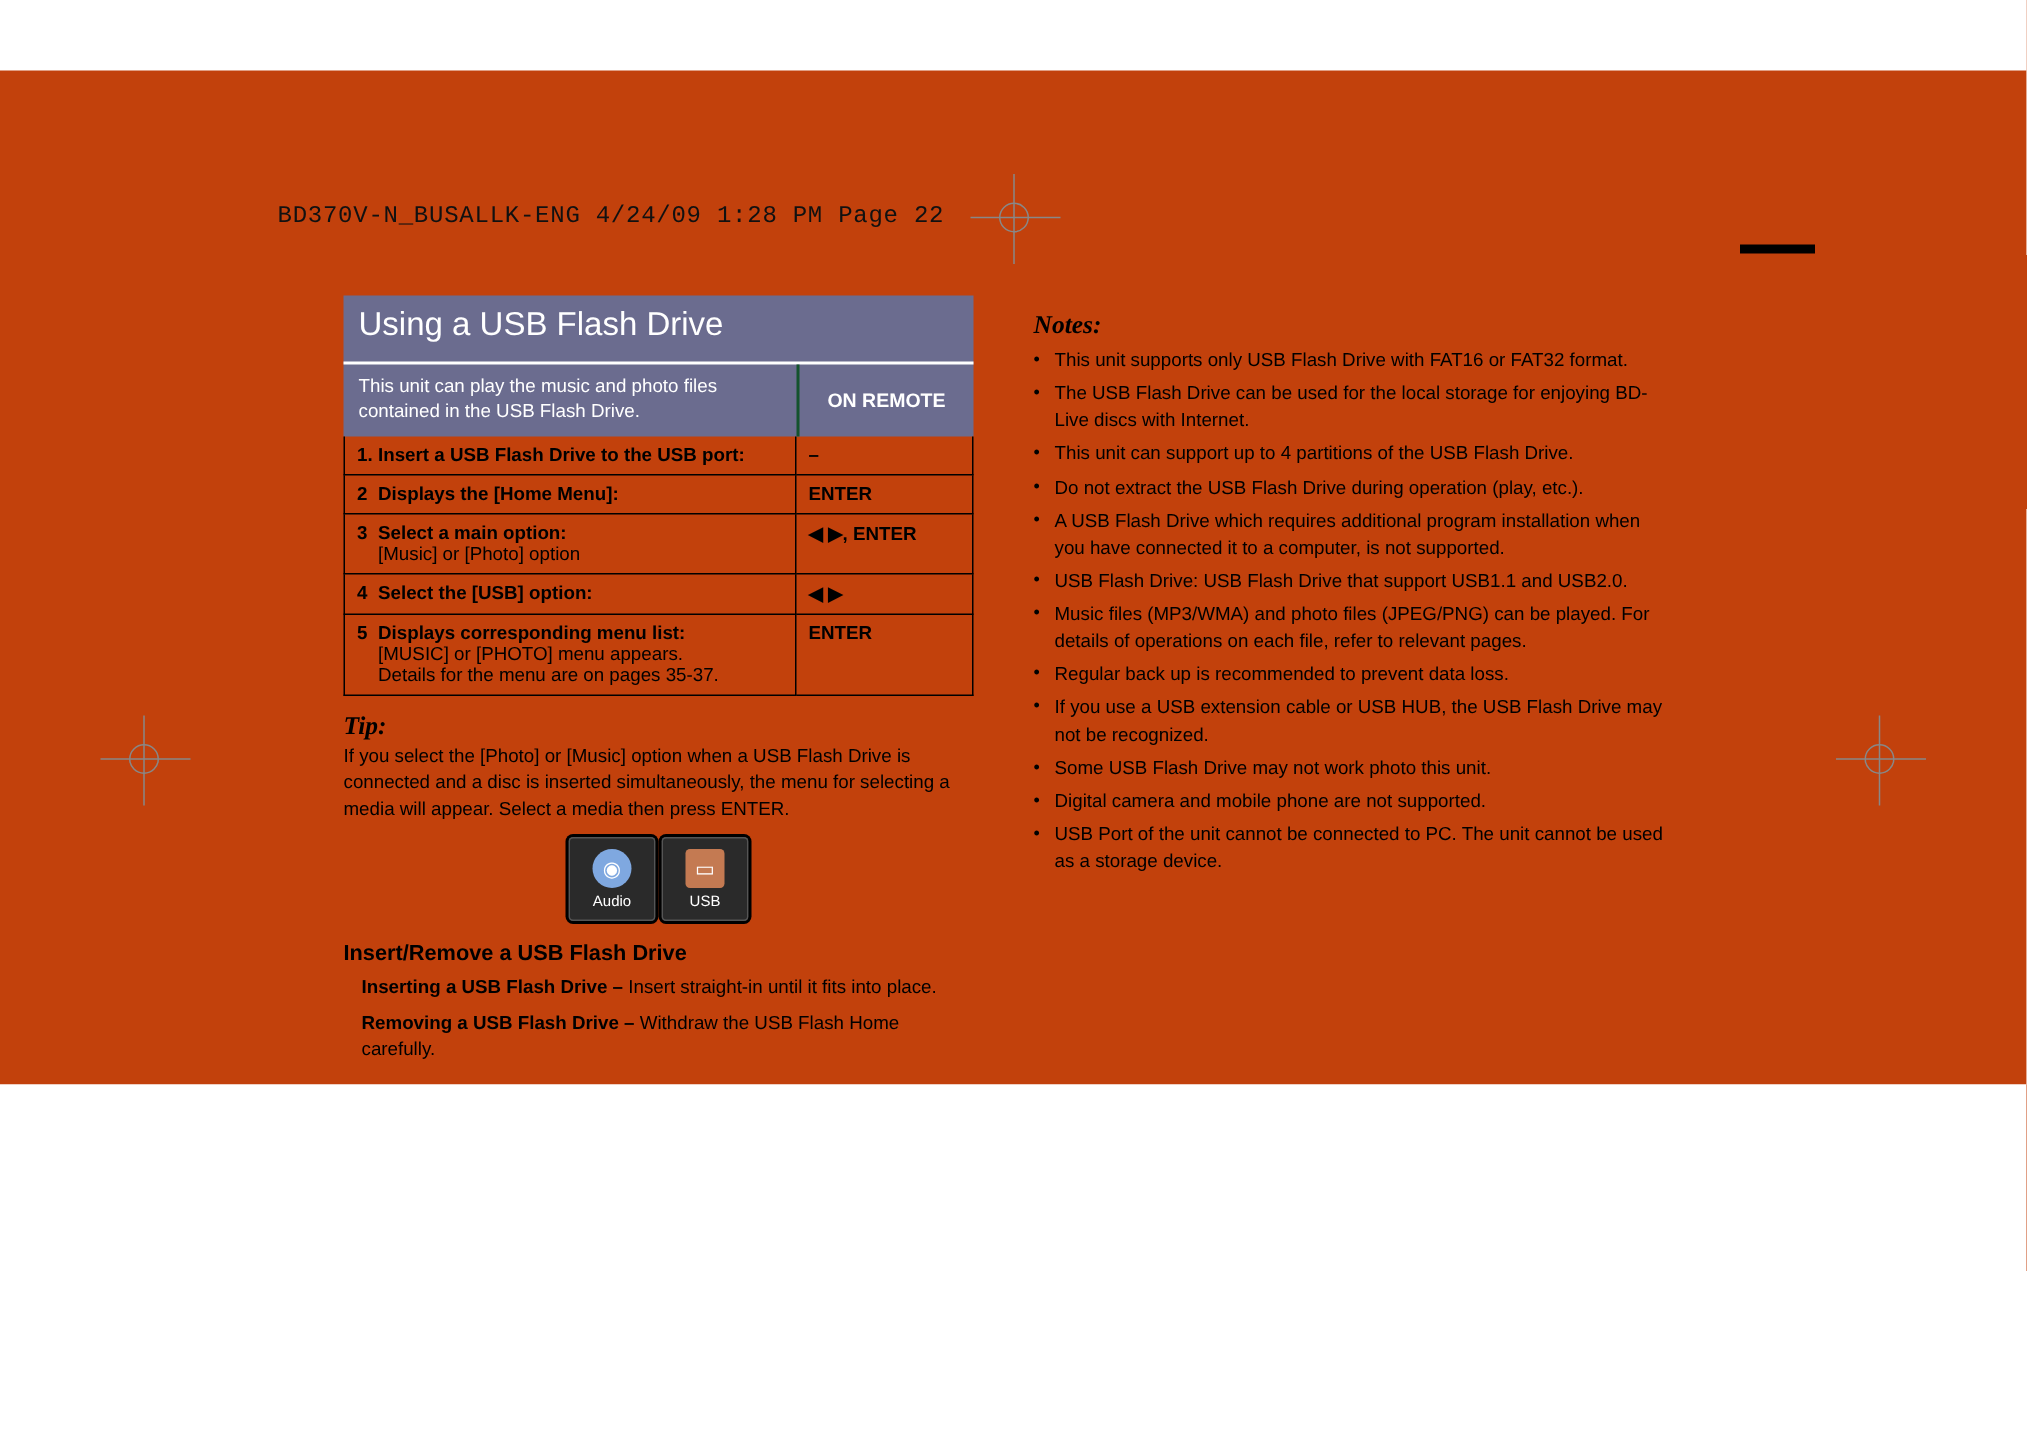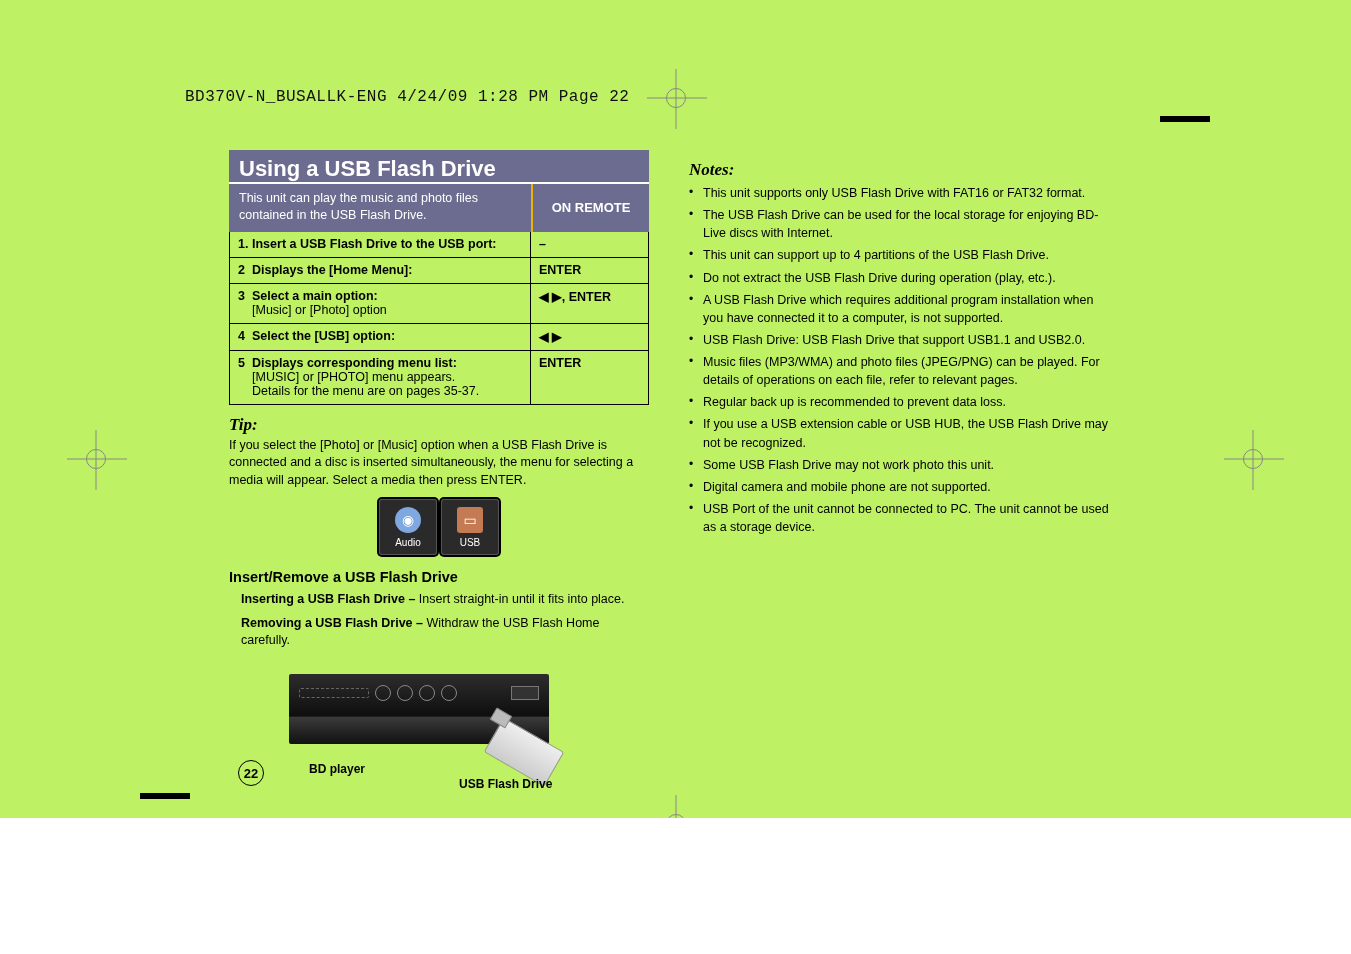--- a/index.html
+++ b/index.html
@@ -1,21 +1,22 @@
 <!DOCTYPE html>
 <html><head>
 <meta charset="utf-8">
 <style>
   * { box-sizing: border-box; margin: 0; padding: 0; }
   html, body { font-family: Arial, Helvetica, sans-serif; background: #fff; color: #000; }
   .page {
     width: 1351px;
-    height: 818px;
+    height: 676px;
     position: relative;
-    background: #bef264;
+    background: #c2410c;
+    margin-top: 47px;
   }
   .header-line {
     position: absolute;
     top: 88px;
     left: 185px;
     font-family: "Courier New", monospace;
     font-size: 16px;
     letter-spacing: 0.5px;
     color: #111;
   }
@@ -51,39 +52,39 @@
   .col-right { width: 420px; flex: 0 0 420px; }
 
   
   .title-block {
     background: #6b6c8f;
     color: #fff;
     width: 100%;
   }
   .title-bar {
     font-size: 22px;
-    font-weight: bold;
-    padding: 6px 10px 0;
+    font-weight: normal;
+    padding: 6px 10px 12px;
     border-bottom: 2px solid #fff;
   }
   .title-row { display: flex; align-items: stretch; }
   .title-desc {
     font-size: 12.5px;
     padding: 6px 10px 8px;
     line-height: 1.35;
     flex: 1;
   }
   .on-remote {
     width: 118px;
     display: flex;
     align-items: center;
     justify-content: center;
     font-weight: bold;
     font-size: 13px;
-    border-left: 2px solid #eab308;
+    border-left: 2px solid #14532d;
   }
 
   .steps-table {
     width: 100%;
     border-collapse: collapse;
     margin-top: 0;
     padding-left: 40px;
   }
   .steps-table td {
     border: 1px solid #000;

